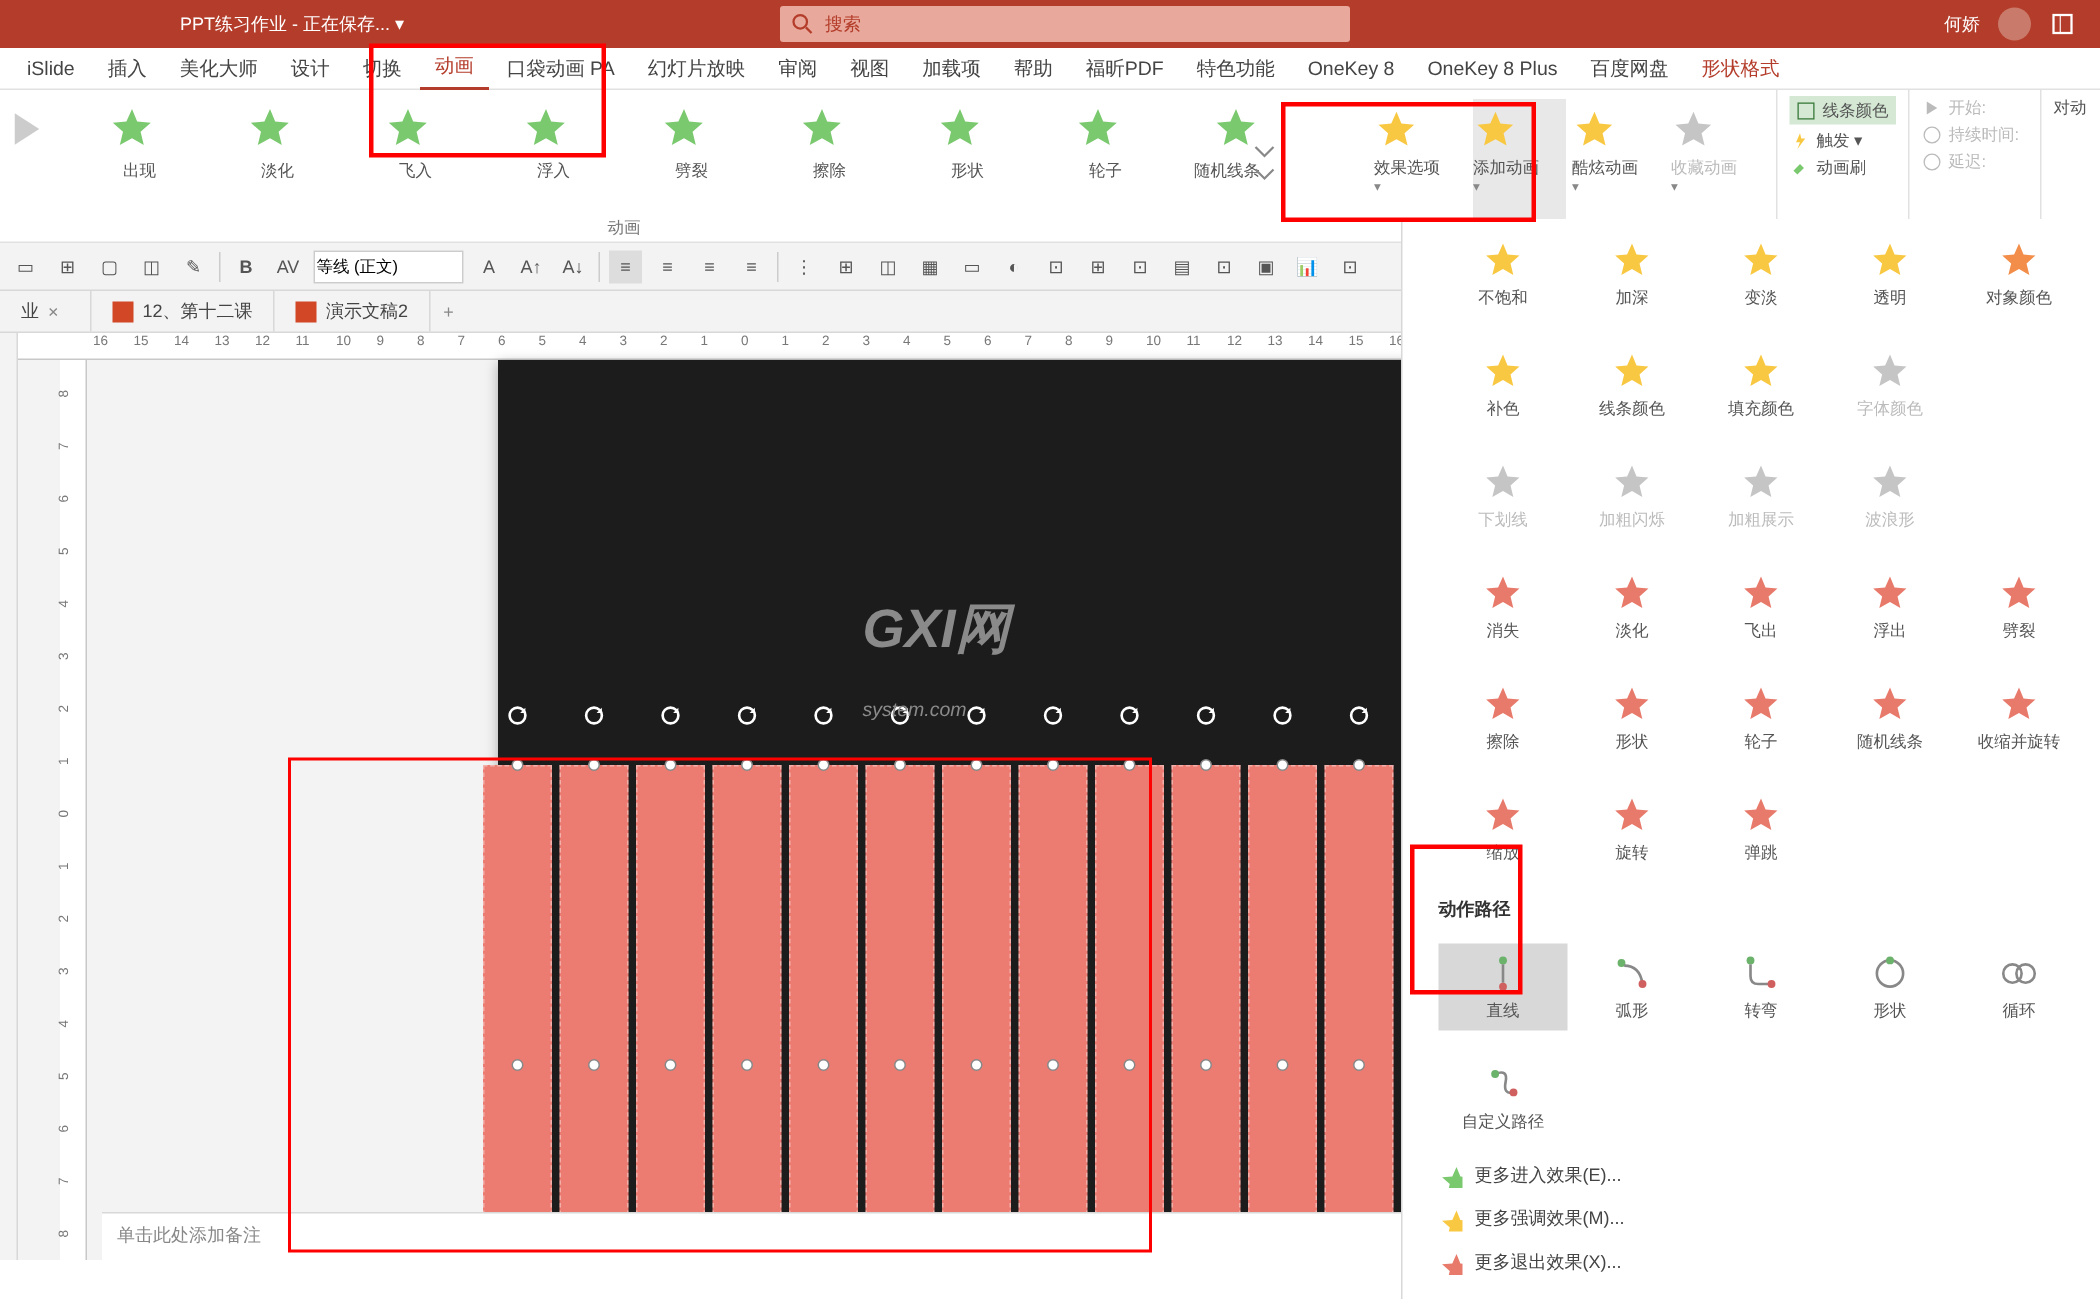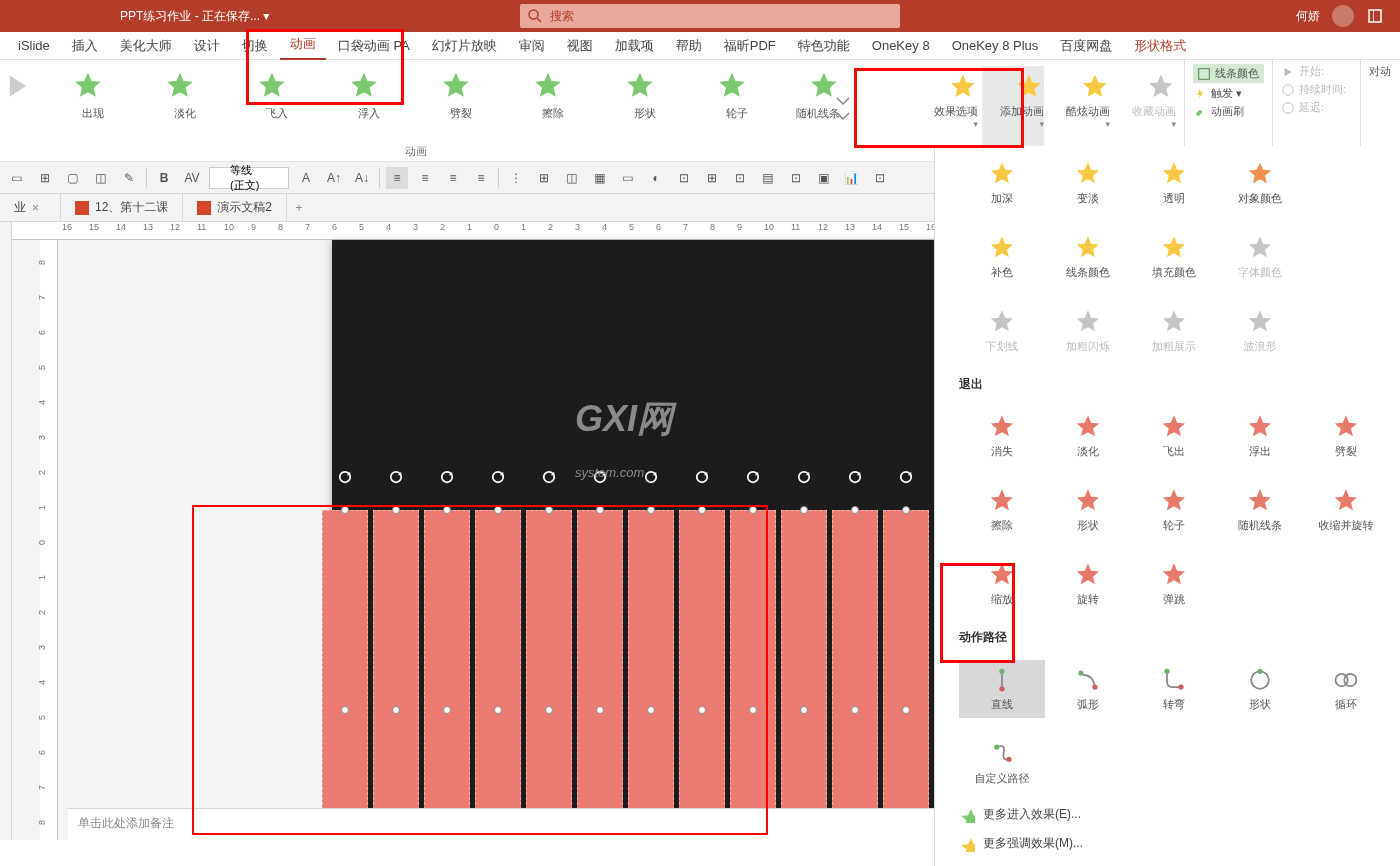--- a/index.html
+++ b/index.html
@@ -22,34 +22,34 @@
 .red-box3 { position: absolute; left: 192px; top: 505px; width: 576px; height: 330px; border: 2px solid #ff0000; z-index: 50; }
 .red-box4 { position: absolute; left: 940px; top: 563px; width: 75px; height: 100px; border: 3px solid #ff0000; z-index: 55; }
 
 .ribbon { height: 102px; background: #fff; display: flex; border-bottom: 1px solid #e1e1e1; position: relative; }
 .anim-gallery { display: flex; gap: 48px; padding: 10px 30px 0 60px; }
 .anim-item { display: flex; flex-direction: column; align-items: flex-end; gap: 4px; width: 44px; }
 .anim-item .star { width: 32px; height: 32px; }
 .anim-item .lbl { font-size: 11px; color: #555; }
 .anim-gallery-lbl { position: absolute; left: 405px; bottom: 2px; font-size: 11px; color: #777; }
 .ribbon-right { display: flex; margin-left: auto; gap: 4px; padding: 6px 8px 0 0; }
-.rib-btn { display: flex; flex-direction: column; align-items: flex-end; width: 62px; padding-top: 6px; }
+.rib-btn { display: flex; flex-direction: column; align-items: flex-start; width: 62px; padding-top: 6px; }
 .rib-btn .icon { width: 30px; height: 30px; }
 .rib-btn .lbl { font-size: 11px; color: #555; margin-top: 2px; }
 .rib-btn.highlight { background: #e8e8e8; }
 .rib-btn.disabled .lbl { color: #bbb; }
 .rib-side { border-left: 1px solid #e1e1e1; padding: 4px 8px; display: flex; flex-direction: column; gap: 3px; min-width: 88px; }
 .rib-side .row { display: flex; align-items: center; gap: 4px; font-size: 11px; color: #555; }
 .rib-side .row.disabled { color: #bbb; text-align: right; }
 .rib-side svg { width: 14px; height: 14px; }
 
 .fmt-bar { height: 32px; background: #f3f3f3; border-bottom: 1px solid #d8d8d8; display: flex; align-items: center; padding: 0 6px; gap: 6px; }
 .fmt-bar .btn { width: 22px; height: 22px; display: flex; align-items: center; justify-content: center; color: #555; }
 .fmt-bar .sep { width: 1px; height: 20px; background: #ccc; }
-.fmt-bar .font-sel { font-size: 11px; width: 80px; border: 1px solid #ccc; height: 22px; display: flex; align-items: center; padding: 0 20px; background: #fff; }
+.fmt-bar .font-sel { font-size: 11px; width: 100px; border: 1px solid #ccc; height: 22px; display: flex; align-items: center; padding: 0 1px; background: #fff; }
 
 .doc-tabs { height: 28px; background: #f3f3f3; display: flex; align-items: center; border-bottom: 1px solid #d8d8d8; }
 .doc-tabs .dtab { padding: 5px 14px; font-size: 12px; color: #444; display: flex; align-items: center; gap: 6px; border-right: 1px solid #d8d8d8; }
 .doc-tabs .dtab .ppt-icon { width: 14px; height: 14px; background: #d24726; display: inline-block; }
 .doc-tabs .close { width: 14px; color: #888; }
 .doc-tabs .plus { width: 24px; text-align: center; color: #888; }
 
 .workspace { display: flex; height: 618px; position: relative; }
 .thumb-col { width: 12px; background: #f3f3f3; border-right: 1px solid #d8d8d8; }
 
@@ -482,20 +482,26 @@
 </div>
 
 <div class="red-box3"></div>
 
 <div class="anim-panel" id="anim-panel">
     <div class="grid section">
       <div class="cell">
         <div class="cicon"><svg class="star-yellow" viewBox="0 0 24 24">
             <path d="M12 2l2.6 6.3 6.8.6-5.1 4.5 1.6 6.6L12 16.6 5.9 20l1.6-6.6L2.4 8.9l6.8-.6z"></path>
           </svg></div>
+        <span class="clbl">不饱和</span>
+      </div>
+      <div class="cell">
+        <div class="cicon"><svg class="star-yellow" viewBox="0 0 24 24">
+            <path d="M12 2l2.6 6.3 6.8.6-5.1 4.5 1.6 6.6L12 16.6 5.9 20l1.6-6.6L2.4 8.9l6.8-.6z"></path>
+          </svg></div>
         <span class="clbl">加深</span>
       </div>
       <div class="cell">
         <div class="cicon"><svg class="star-yellow" viewBox="0 0 24 24">
             <path d="M12 2l2.6 6.3 6.8.6-5.1 4.5 1.6 6.6L12 16.6 5.9 20l1.6-6.6L2.4 8.9l6.8-.6z"></path>
           </svg></div>
         <span class="clbl">变淡</span>
       </div>
       <div class="cell">
         <div class="cicon"><svg class="star-yellow" viewBox="0 0 24 24">
@@ -555,21 +561,20 @@
           </svg></div>
         <span class="clbl">加粗展示</span>
       </div>
       <div class="cell disabled">
         <div class="cicon"><svg class="star-grey" viewBox="0 0 24 24">
             <path d="M12 2l2.6 6.3 6.8.6-5.1 4.5 1.6 6.6L12 16.6 5.9 20l1.6-6.6L2.4 8.9l6.8-.6z"></path>
           </svg></div>
         <span class="clbl">波浪形</span>
       </div>
     </div>
-    <div class="section-title">退出</div>
     <div class="grid section">
       <div class="cell">
         <div class="cicon"><svg class="star-red" viewBox="0 0 24 24">
             <path d="M12 2l2.6 6.3 6.8.6-5.1 4.5 1.6 6.6L12 16.6 5.9 20l1.6-6.6L2.4 8.9l6.8-.6z"></path>
           </svg></div>
         <span class="clbl">消失</span>
       </div>
       <div class="cell">
         <div class="cicon"><svg class="star-red" viewBox="0 0 24 24">
             <path d="M12 2l2.6 6.3 6.8.6-5.1 4.5 1.6 6.6L12 16.6 5.9 20l1.6-6.6L2.4 8.9l6.8-.6z"></path>

